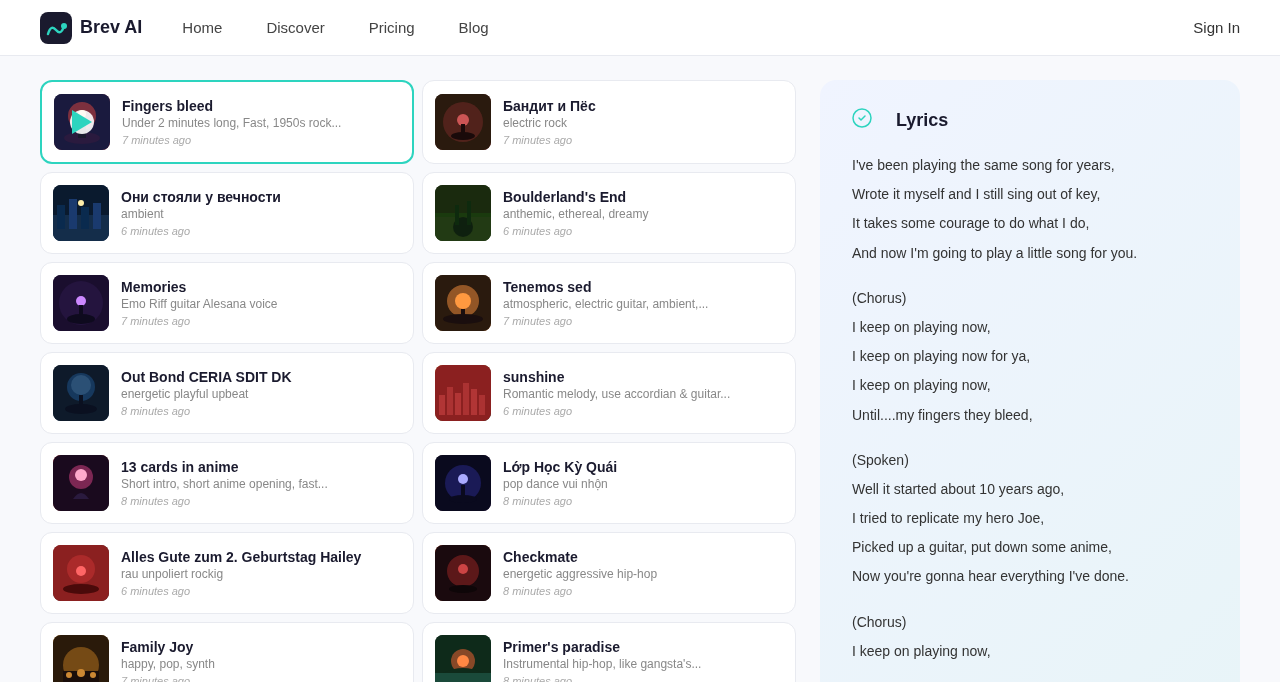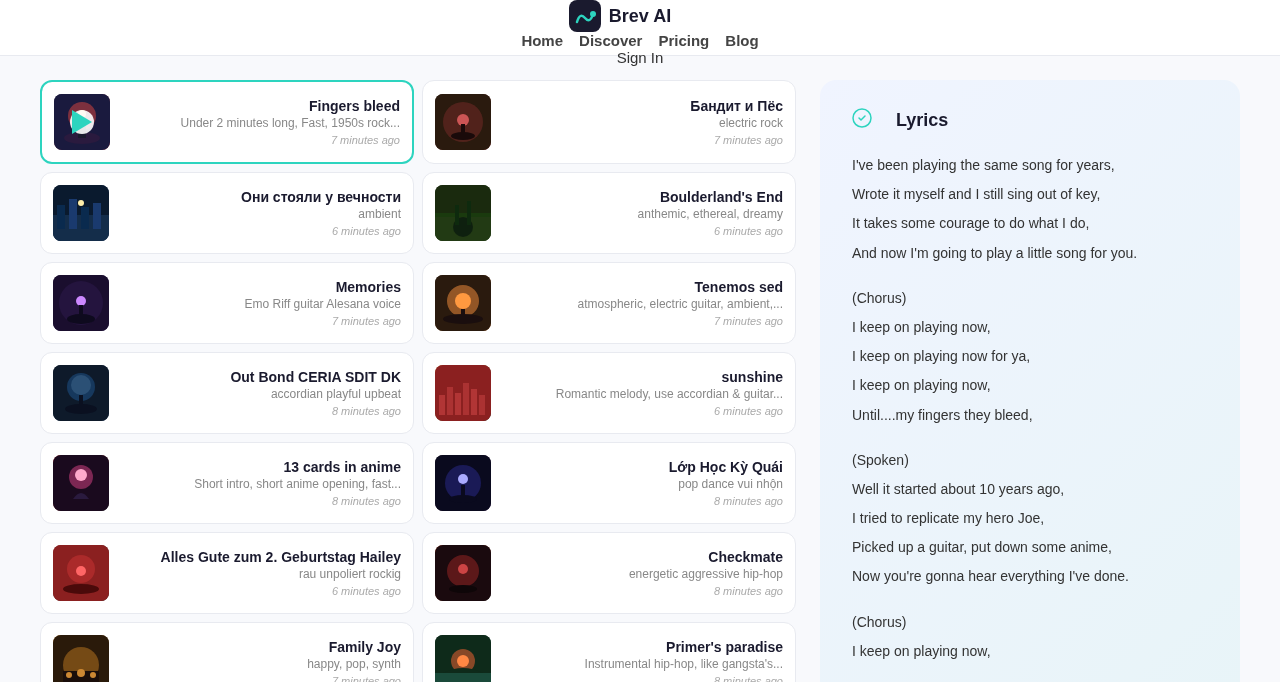--- a/index.html
+++ b/index.html
@@ -12,40 +12,38 @@
     .navbar {
       display: flex;
       align-items: center;
       padding: 0 40px;
       height: 56px;
       background: #fff;
       border-bottom: 1px solid #e8eaf0;
       position: sticky;
       top: 0;
       z-index: 100;
-      flex-direction: column;
     }
     .logo {
       display: flex;
       align-items: center;
       gap: 8px;
       font-weight: 700;
       font-size: 18px;
       color: #1a1a2e;
       margin-right: 40px;
     }
     .logo-icon {
       width: 32px;
       height: 32px;
     }
     .nav-links {
       display: flex;
-      gap: 16px;
+      gap: 44px;
       flex: 1;
-      font-weight: bold;
     }
     .nav-link {
       font-size: 15px;
       color: #444;
       text-decoration: none;
       cursor: pointer;
     }
     .sign-in-btn {
       font-size: 15px;
       color: #333;
@@ -109,21 +107,20 @@
       height: 24px;
       background: rgba(255,255,255,0.9);
       border-radius: 50%;
       display: flex;
       align-items: center;
       justify-content: center;
     }
     .song-info {
       flex: 1;
       min-width: 0;
-      text-align: right;
     }
     .song-title {
       font-size: 14px;
       font-weight: 600;
       color: #1a1a2e;
       white-space: nowrap;
       overflow: hidden;
       text-overflow: ellipsis;
     }
     .song-desc {
@@ -339,21 +336,21 @@
             <rect width="56" height="56" fill="#0e1a2a"></rect>
             <circle cx="28" cy="22" r="14" fill="#2266aa" opacity="0.4"></circle>
             <circle cx="28" cy="20" r="10" fill="#aaddff" opacity="0.15"></circle>
             <ellipse cx="28" cy="44" rx="16" ry="5" fill="#0a1020"></ellipse>
             <rect x="26" y="30" width="4" height="14" fill="#0a1020"></rect>
           </svg>
       
     </div>
     <div class="song-info">
       <div class="song-title">Out Bond CERIA SDIT DK</div>
-      <div class="song-desc">accordian playful upbeat</div>
+      <div class="song-desc">energetic playful upbeat</div>
       <div class="song-time">8 minutes ago</div>
     </div>
   </div>
       <div class="song-card">
     <div class="song-thumbnail thumb-10">
       <svg viewBox="0 0 56 56">
             <rect width="56" height="56" fill="#8b2020"></rect>
             <rect x="4" y="30" width="6" height="20" fill="#cc4444" opacity="0.6"></rect>
             <rect x="12" y="22" width="6" height="28" fill="#cc4444" opacity="0.5"></rect>
             <rect x="20" y="28" width="6" height="22" fill="#cc4444" opacity="0.6"></rect>

